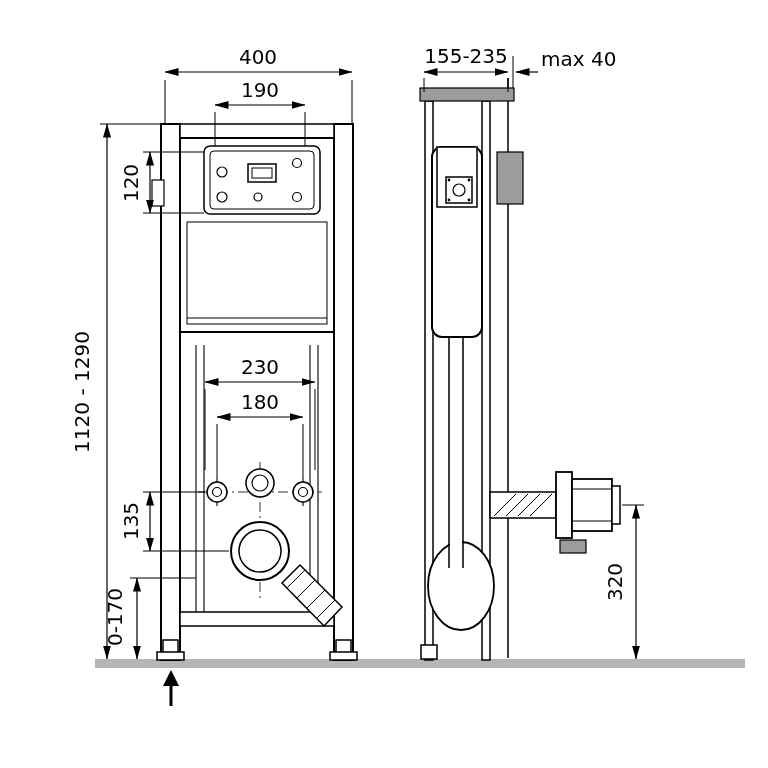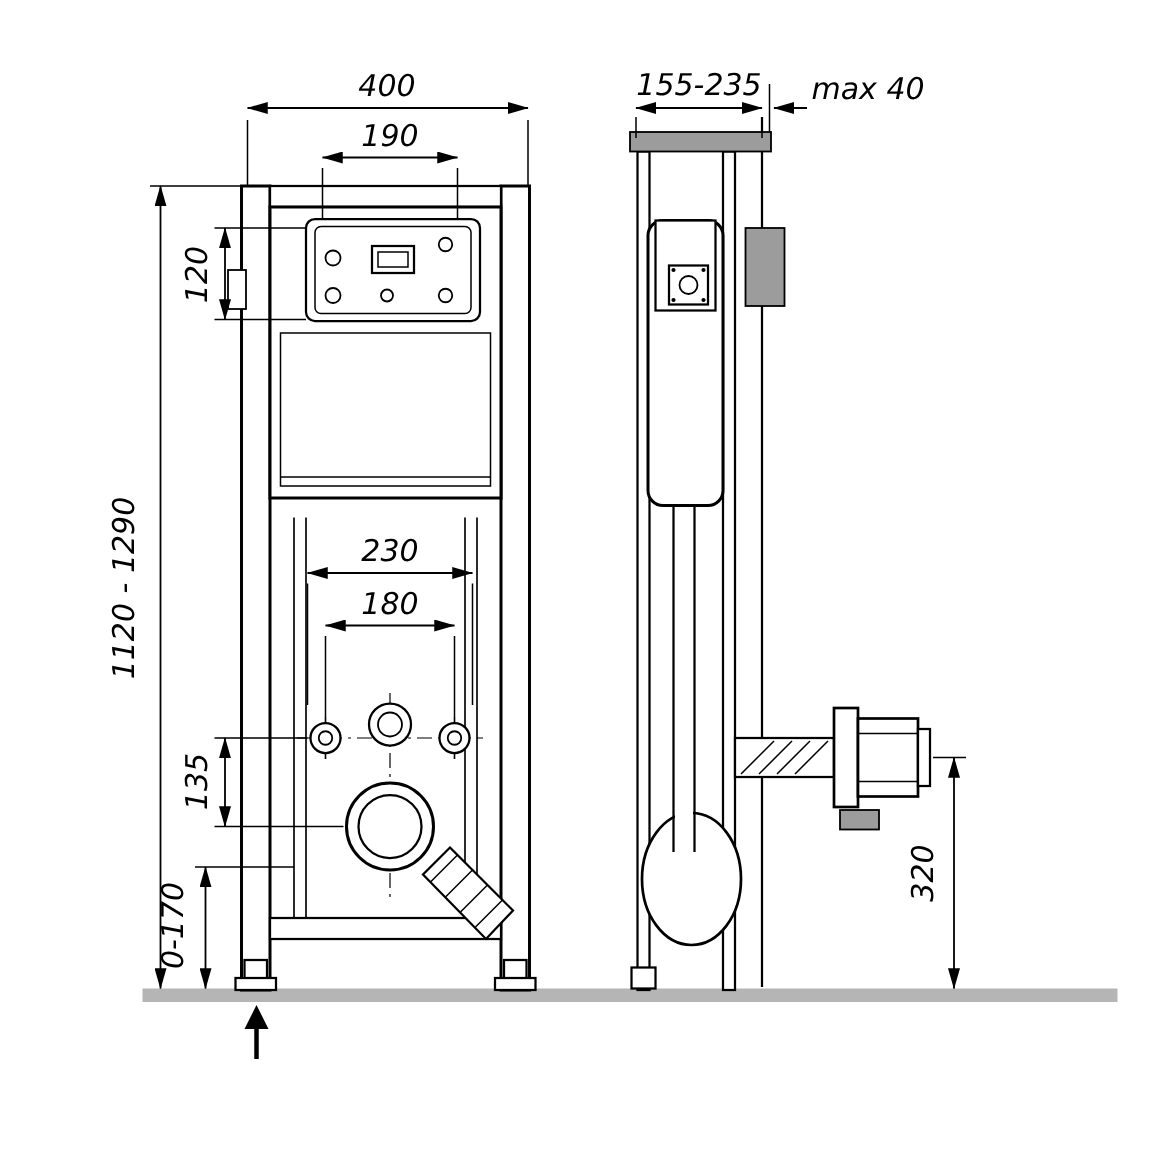--- a/index.html
+++ b/index.html
@@ -1,16 +1,16 @@
 <!DOCTYPE html>
 <html><head>
 <meta charset="utf-8">
 <style>
   html,body{margin:0;padding:0;background:#ffffff;}
-  .canvas{width:768px;height:768px;background:#ffffff;position:relative;overflow:hidden;font-style:italic;}
+  .canvas{width:768px;height:768px;background:#ffffff;position:relative;overflow:hidden;}
   svg{display:block;}
   
   .s2 {stroke:#000;stroke-width:2;fill:#fff;}
   .s18{stroke:#000;stroke-width:1.8;fill:#fff;}
   .s15{stroke:#000;stroke-width:1.5;fill:#fff;}
   .s12{stroke:#000;stroke-width:1.2;fill:#fff;}
   .ln15{stroke:#000;stroke-width:1.5;fill:none;}
   .ln1{stroke:#000;stroke-width:1;fill:none;}
   .thin{stroke:#000;stroke-width:1.1;fill:none;}
   .dim{stroke:#000;stroke-width:1.2;fill:none;}

